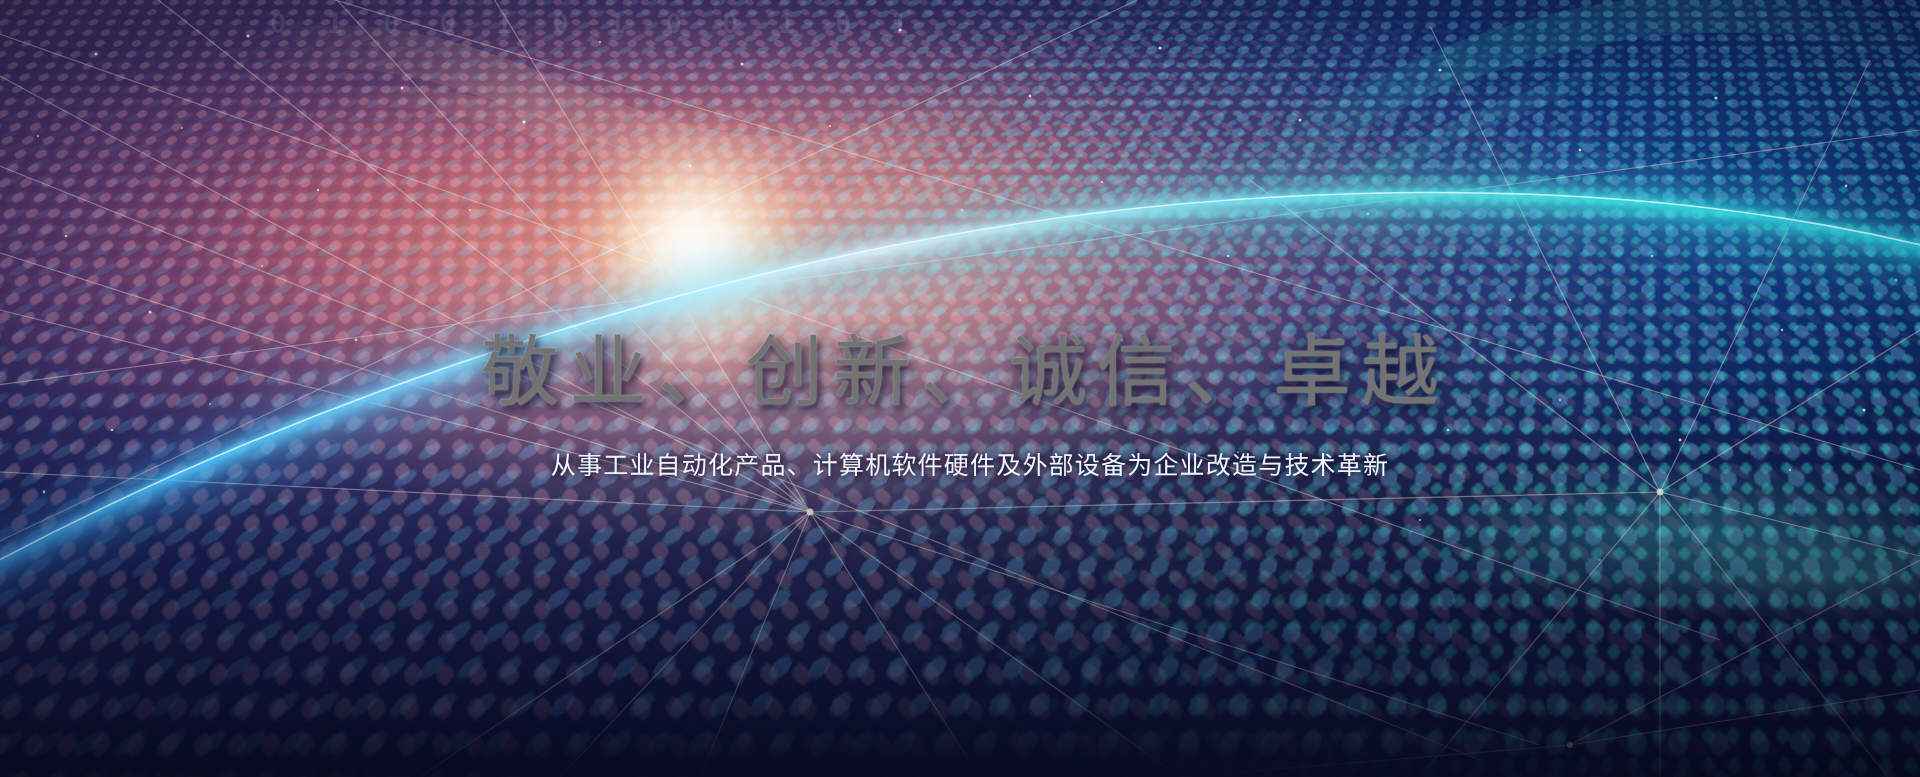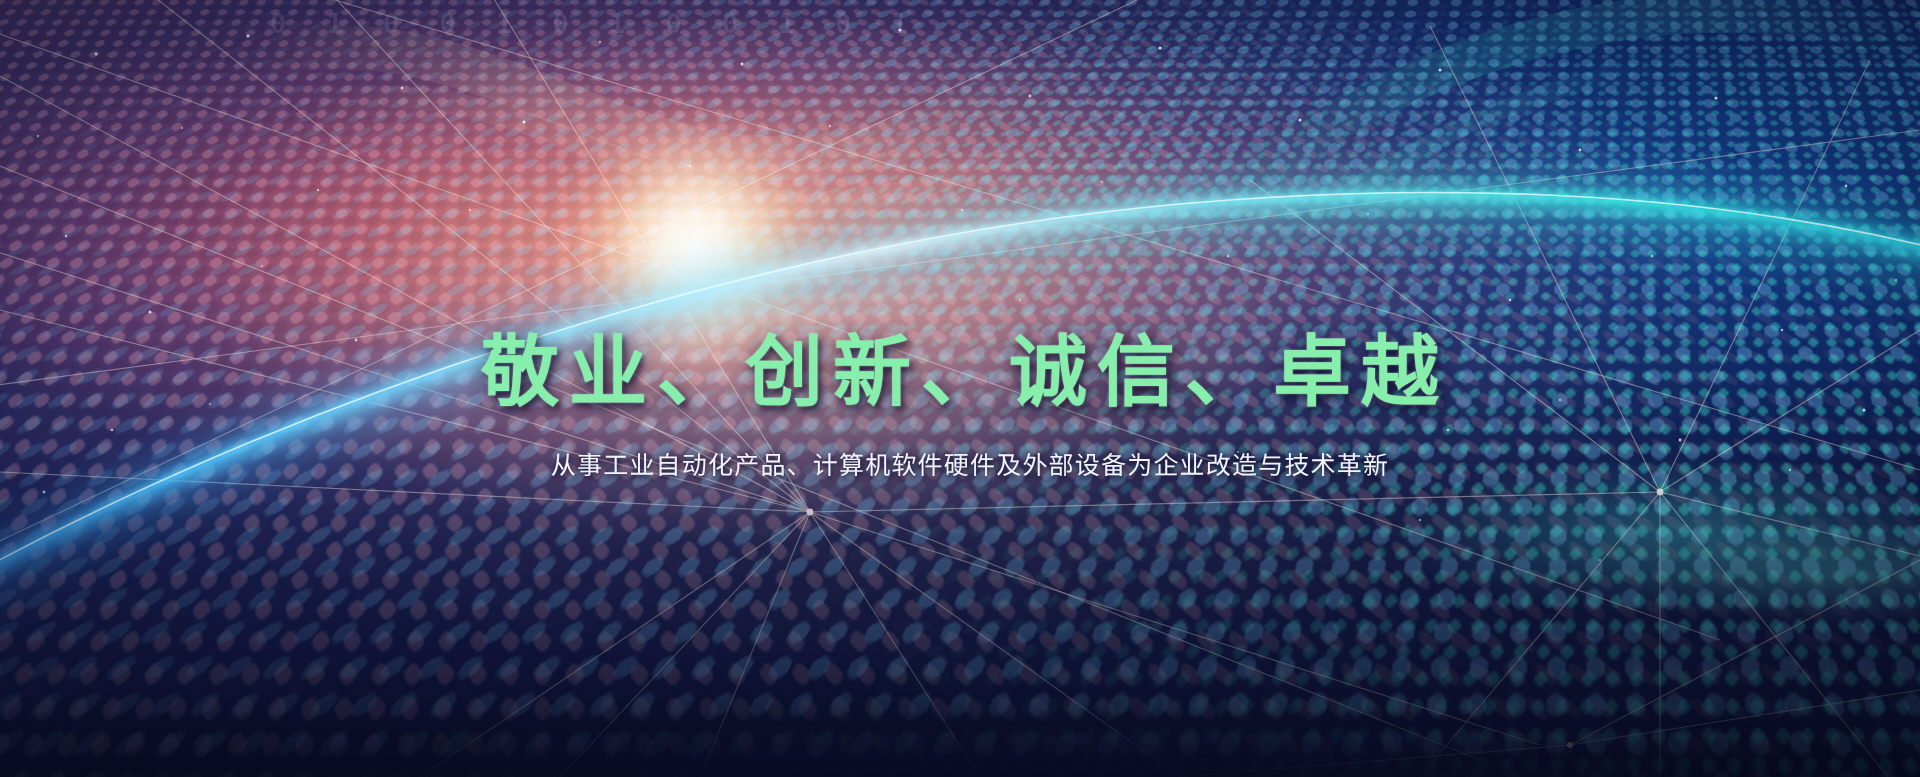--- a/index.html
+++ b/index.html
@@ -220,22 +220,22 @@
     right: 0;
     top: 330px;
     text-align: center;
     z-index: 40;
   }
 
   #headline {
     margin: 0;
     font-size: 78px;
     line-height: 1.08;
-    font-weight: 700;
-    color: #86efac;
+    font-weight: 400;
+    color: #737373;
     letter-spacing: 10px;
     text-indent: 10px;
     text-shadow:
       0 0 2px rgba(255,255,255,0.55),
       3px 4px 7px rgba(22,16,48,0.78),
       0 2px 22px rgba(10,12,40,0.55);
     white-space: nowrap;
   }
 
   #subhead {

